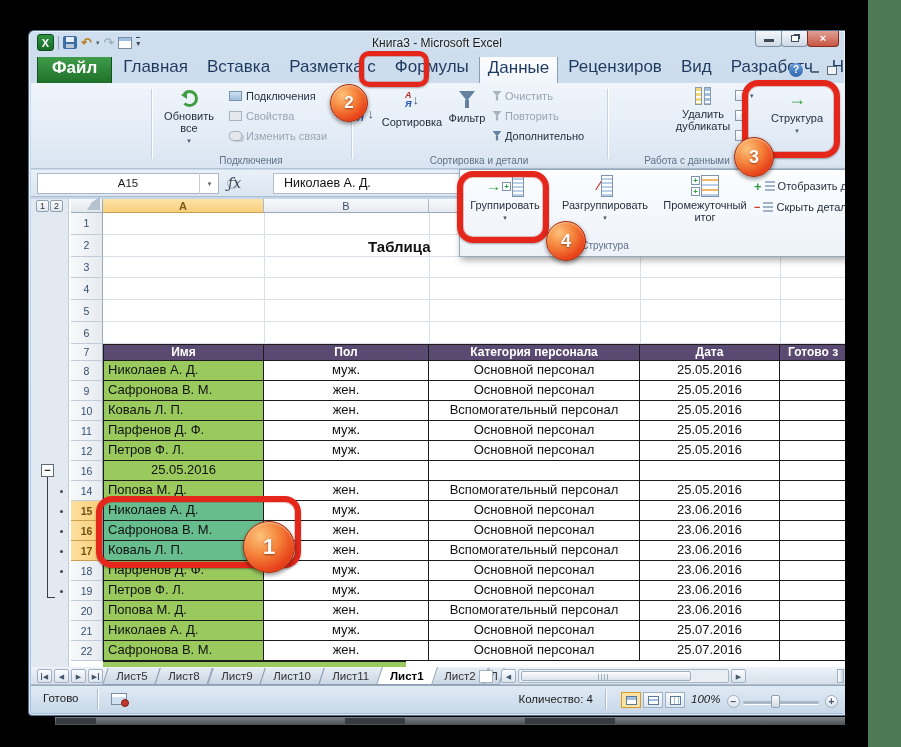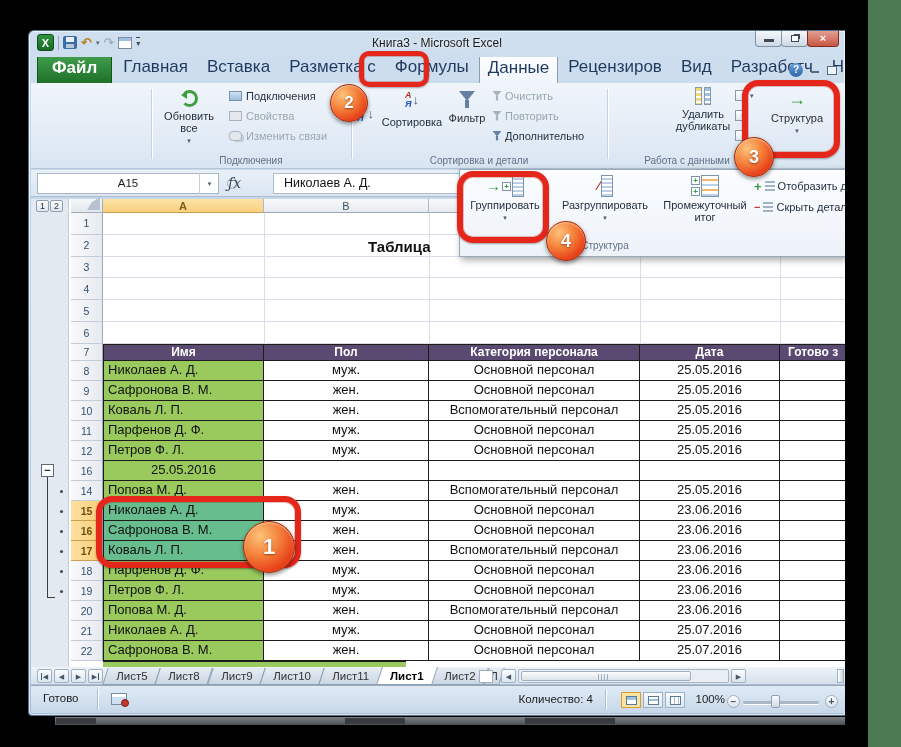--- a/index.html
+++ b/index.html
@@ -160,21 +160,21 @@
   .st-sep { position:absolute; top:3px; width:1px; height:21px; background:#aebccd; box-shadow:1px 0 0 #fff; }
   .macroico { position:absolute; left:80px; top:7px; width:16px; height:12px; border:1px solid #7a8ca0; background:linear-gradient(180deg,#fff 0 3px,#cfe0f0 3px); }
   .macroico::after { content:""; position:absolute; right:-3px; bottom:-3px; width:6px; height:6px; border-radius:50%; background:#c0392b; border:1px solid #7e1f14; }
   .st-count { position:absolute; left:452px; top:7px; width:110px; font-size:11.5px; color:#1c1c1c; text-align:right; }
   .vbtn { position:absolute; top:6px; width:20px; height:16px; background:linear-gradient(180deg,#fbfcfe,#dde5ee); border:1px solid #9fb0c1; }
   .vbtn.sel { background:#fbe3a3; border-color:#d79b2f; }
   .vbtn i { position:absolute; left:4px; top:3px; width:11px; height:9px; border:1px solid #5a7a9a; background:#fff; display:block; }
   .vbtn.v1 i { background:linear-gradient(180deg,#9fc0e0 0 3px,#fff 3px); }
   .vbtn.v2 i { background:linear-gradient(180deg,#fff 0 2px,#9fc0e0 2px 4px,#fff 4px); }
   .vbtn.v3 i { background:repeating-linear-gradient(90deg,#fff 0 3px,#9fc0e0 3px 4px); }
-  .st-zoom { position:absolute; left:660px; top:7px; width:34px; font-size:11.5px; color:#1c1c1c; text-align:right; }
+  .st-zoom { position:absolute; left:660px; top:7px; width:34px; font-size:11.5px; color:#1c1c1c; text-align:left;font-style:italic; }
   .zbtn { position:absolute; top:9px; width:13px; height:13px; border-radius:50%; background:linear-gradient(180deg,#fdfdfe,#d8e1ea); border:1px solid #9fb0c1; font-size:10px; color:#44586c; text-align:center; line-height:11px; font-weight:bold; }
   .ztrack { position:absolute; left:712px; top:15px; width:76px; height:3px; background:#aab8c6; border-radius:2px; box-shadow:0 1px 0 #fff; }
   .zthumb { position:absolute; left:740px; top:9px; width:9px; height:13px; background:linear-gradient(180deg,#fdfdfe,#cfd9e4); border:1px solid #8fa0b2; border-radius:2px; }
 </style>
 </head>
 <body>
 
 <div class="stage">
   <div class="desktop-green"></div>
   <div class="behind-sliver">

